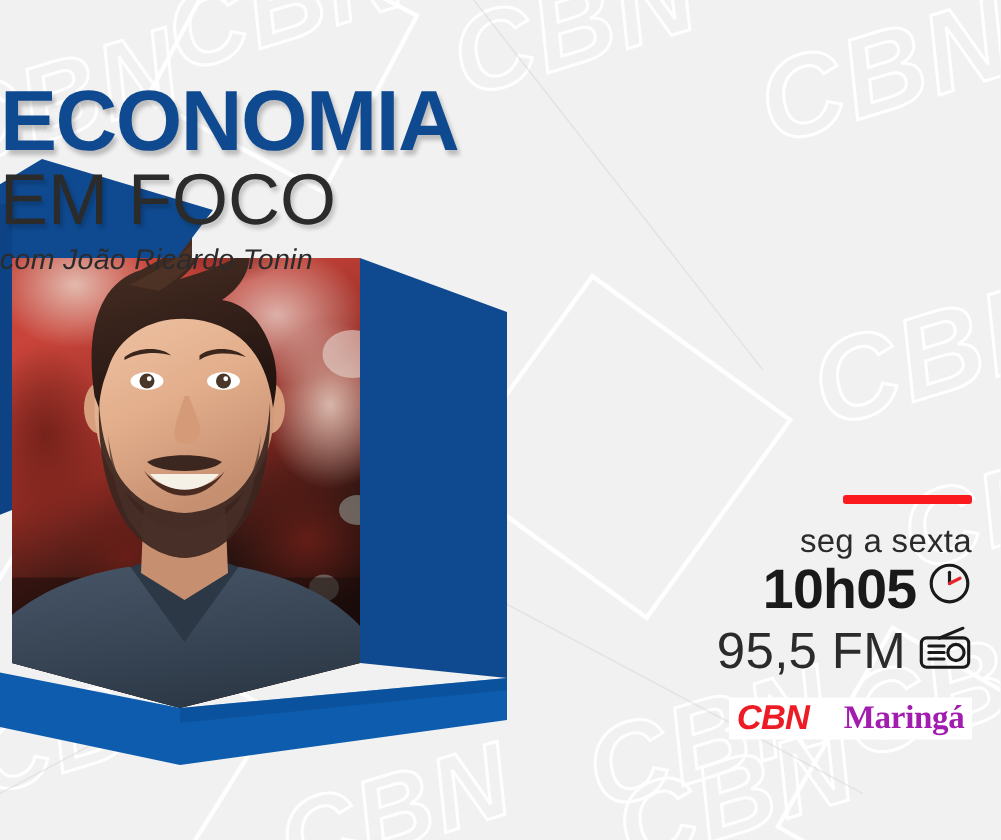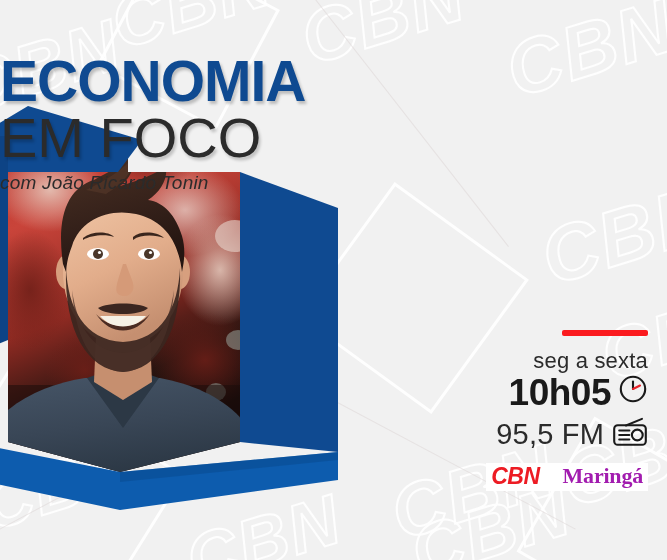--- a/index.html
+++ b/index.html
@@ -62,21 +62,21 @@
   }
   .t1{
     font-size:57px;
     font-weight:700;
     letter-spacing:-1px;
     color:#0f4a91;
     line-height:1.03;
     text-shadow:2px 3px 3px rgba(0,0,0,.22);
   }
   .t2{
-    font-size:56px;
+    font-size:48px;
     font-weight:400;
     letter-spacing:0px;
     color:#2b2b2b;
     line-height:1.05;
     margin-top:-2px;
     text-shadow:2px 3px 3px rgba(0,0,0,.20);
   }
   .t3{
     font-size:19px;
     font-style:italic;
@@ -118,21 +118,21 @@
     font-weight:700;
     color:#1a1a1a;
     letter-spacing:-.5px;
     line-height:1.05;
   }
   .freqrow{
     margin-top:4px;
     display:flex;align-items:center;justify-content:flex-end;gap:8px;
   }
   .freq{
-    font-size:29px;
+    font-size:34px;
     font-weight:400;
     color:#2b2b2b;
     letter-spacing:.2px;
     line-height:1.05;
   }
 
   
   .logo{
     margin-top:12px;
     margin-left:auto;

